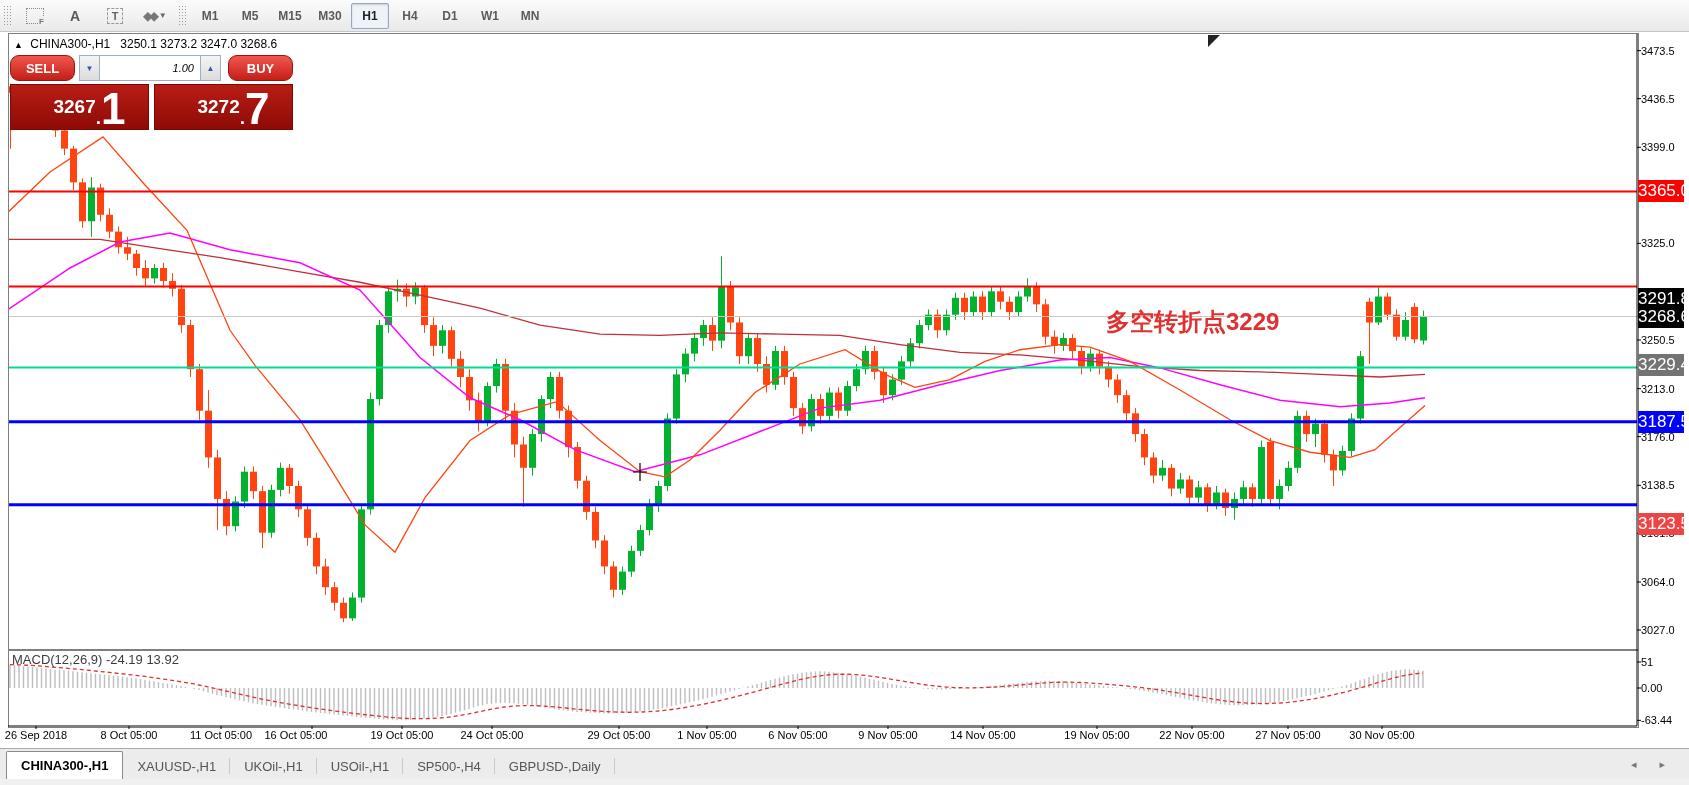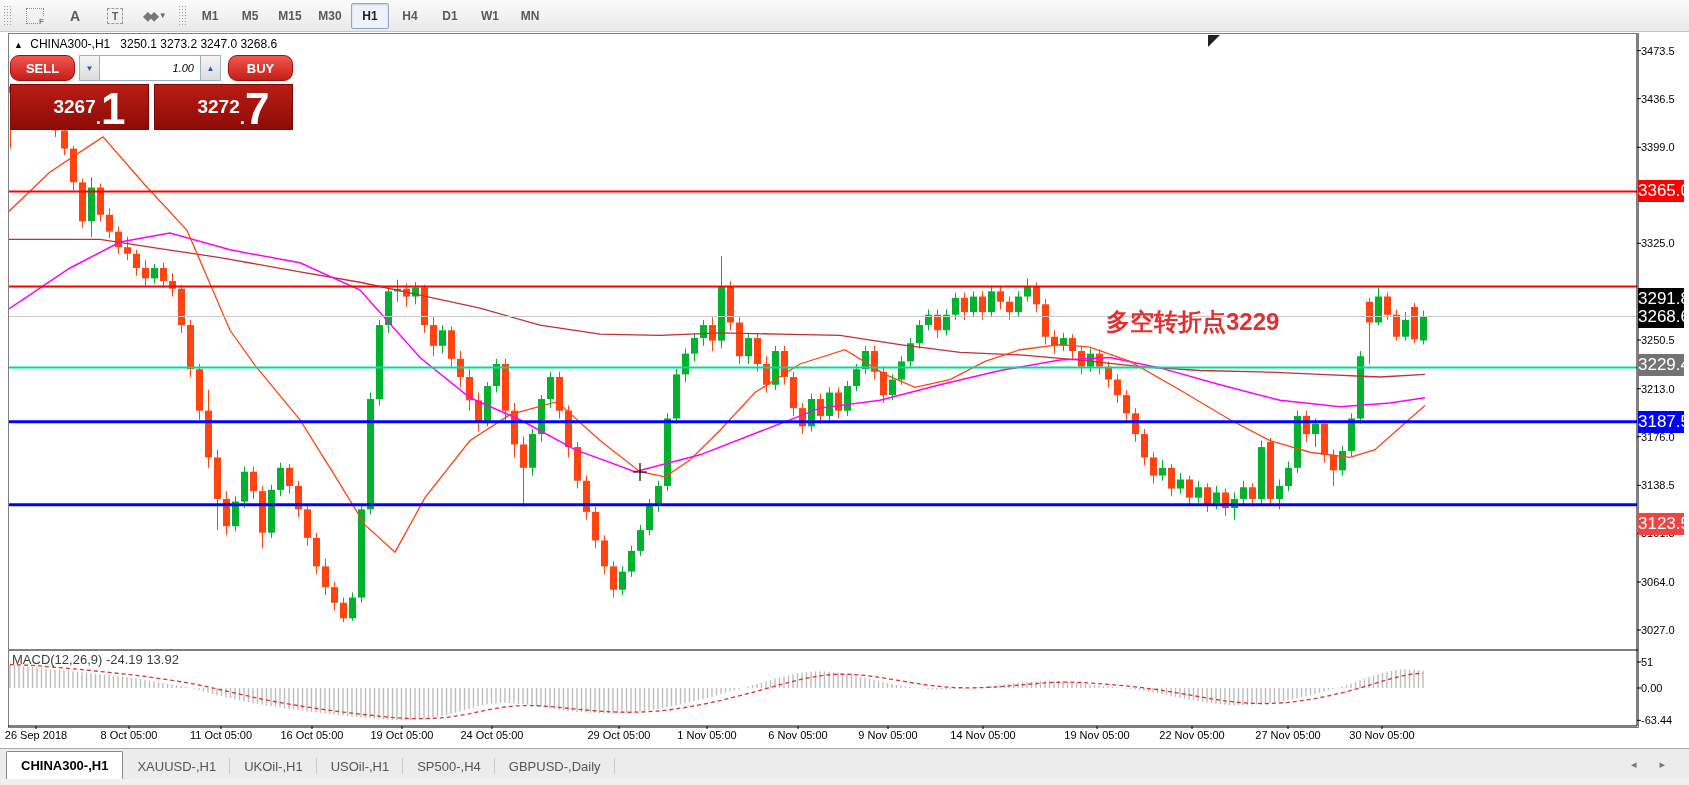--- a/index.html
+++ b/index.html
@@ -831,21 +831,21 @@
       <div class="linelab" style="top:421.74483px;background:#0000ff;color:#ffffff">3187.5</div>
       <div class="linelab" style="top:524px;background:#ef4444;color:#ffffff">3123.5</div>
       <div class="axlab" style="top:661.99px">51</div>
       <div class="axlab" style="top:688px">0.00</div>
       <div class="axlab" style="top:720.3543999999999px">-63.44</div>
     </div>
   <div id="tlabels">
       <div class="tlab" style="left: 36px;">26 Sep 2018</div>
       <div class="tlab" style="left: 129px;">8 Oct 05:00</div>
       <div class="tlab" style="left: 221px;">11 Oct 05:00</div>
-      <div class="tlab" style="left: 312px; text-align: center;">16 Oct 05:00</div>
+      <div class="tlab" style="left: 296px; text-align: center;">16 Oct 05:00</div>
       <div class="tlab" style="left: 402px;">19 Oct 05:00</div>
       <div class="tlab" style="left: 492px;">24 Oct 05:00</div>
       <div class="tlab" style="left: 619px;">29 Oct 05:00</div>
       <div class="tlab" style="left: 707px;">1 Nov 05:00</div>
       <div class="tlab" style="left: 798px;">6 Nov 05:00</div>
       <div class="tlab" style="left: 888px;">9 Nov 05:00</div>
       <div class="tlab" style="left: 983px;">14 Nov 05:00</div>
       <div class="tlab" style="left: 1097px;">19 Nov 05:00</div>
       <div class="tlab" style="left: 1192px;">22 Nov 05:00</div>
       <div class="tlab" style="left: 1288px;">27 Nov 05:00</div>

